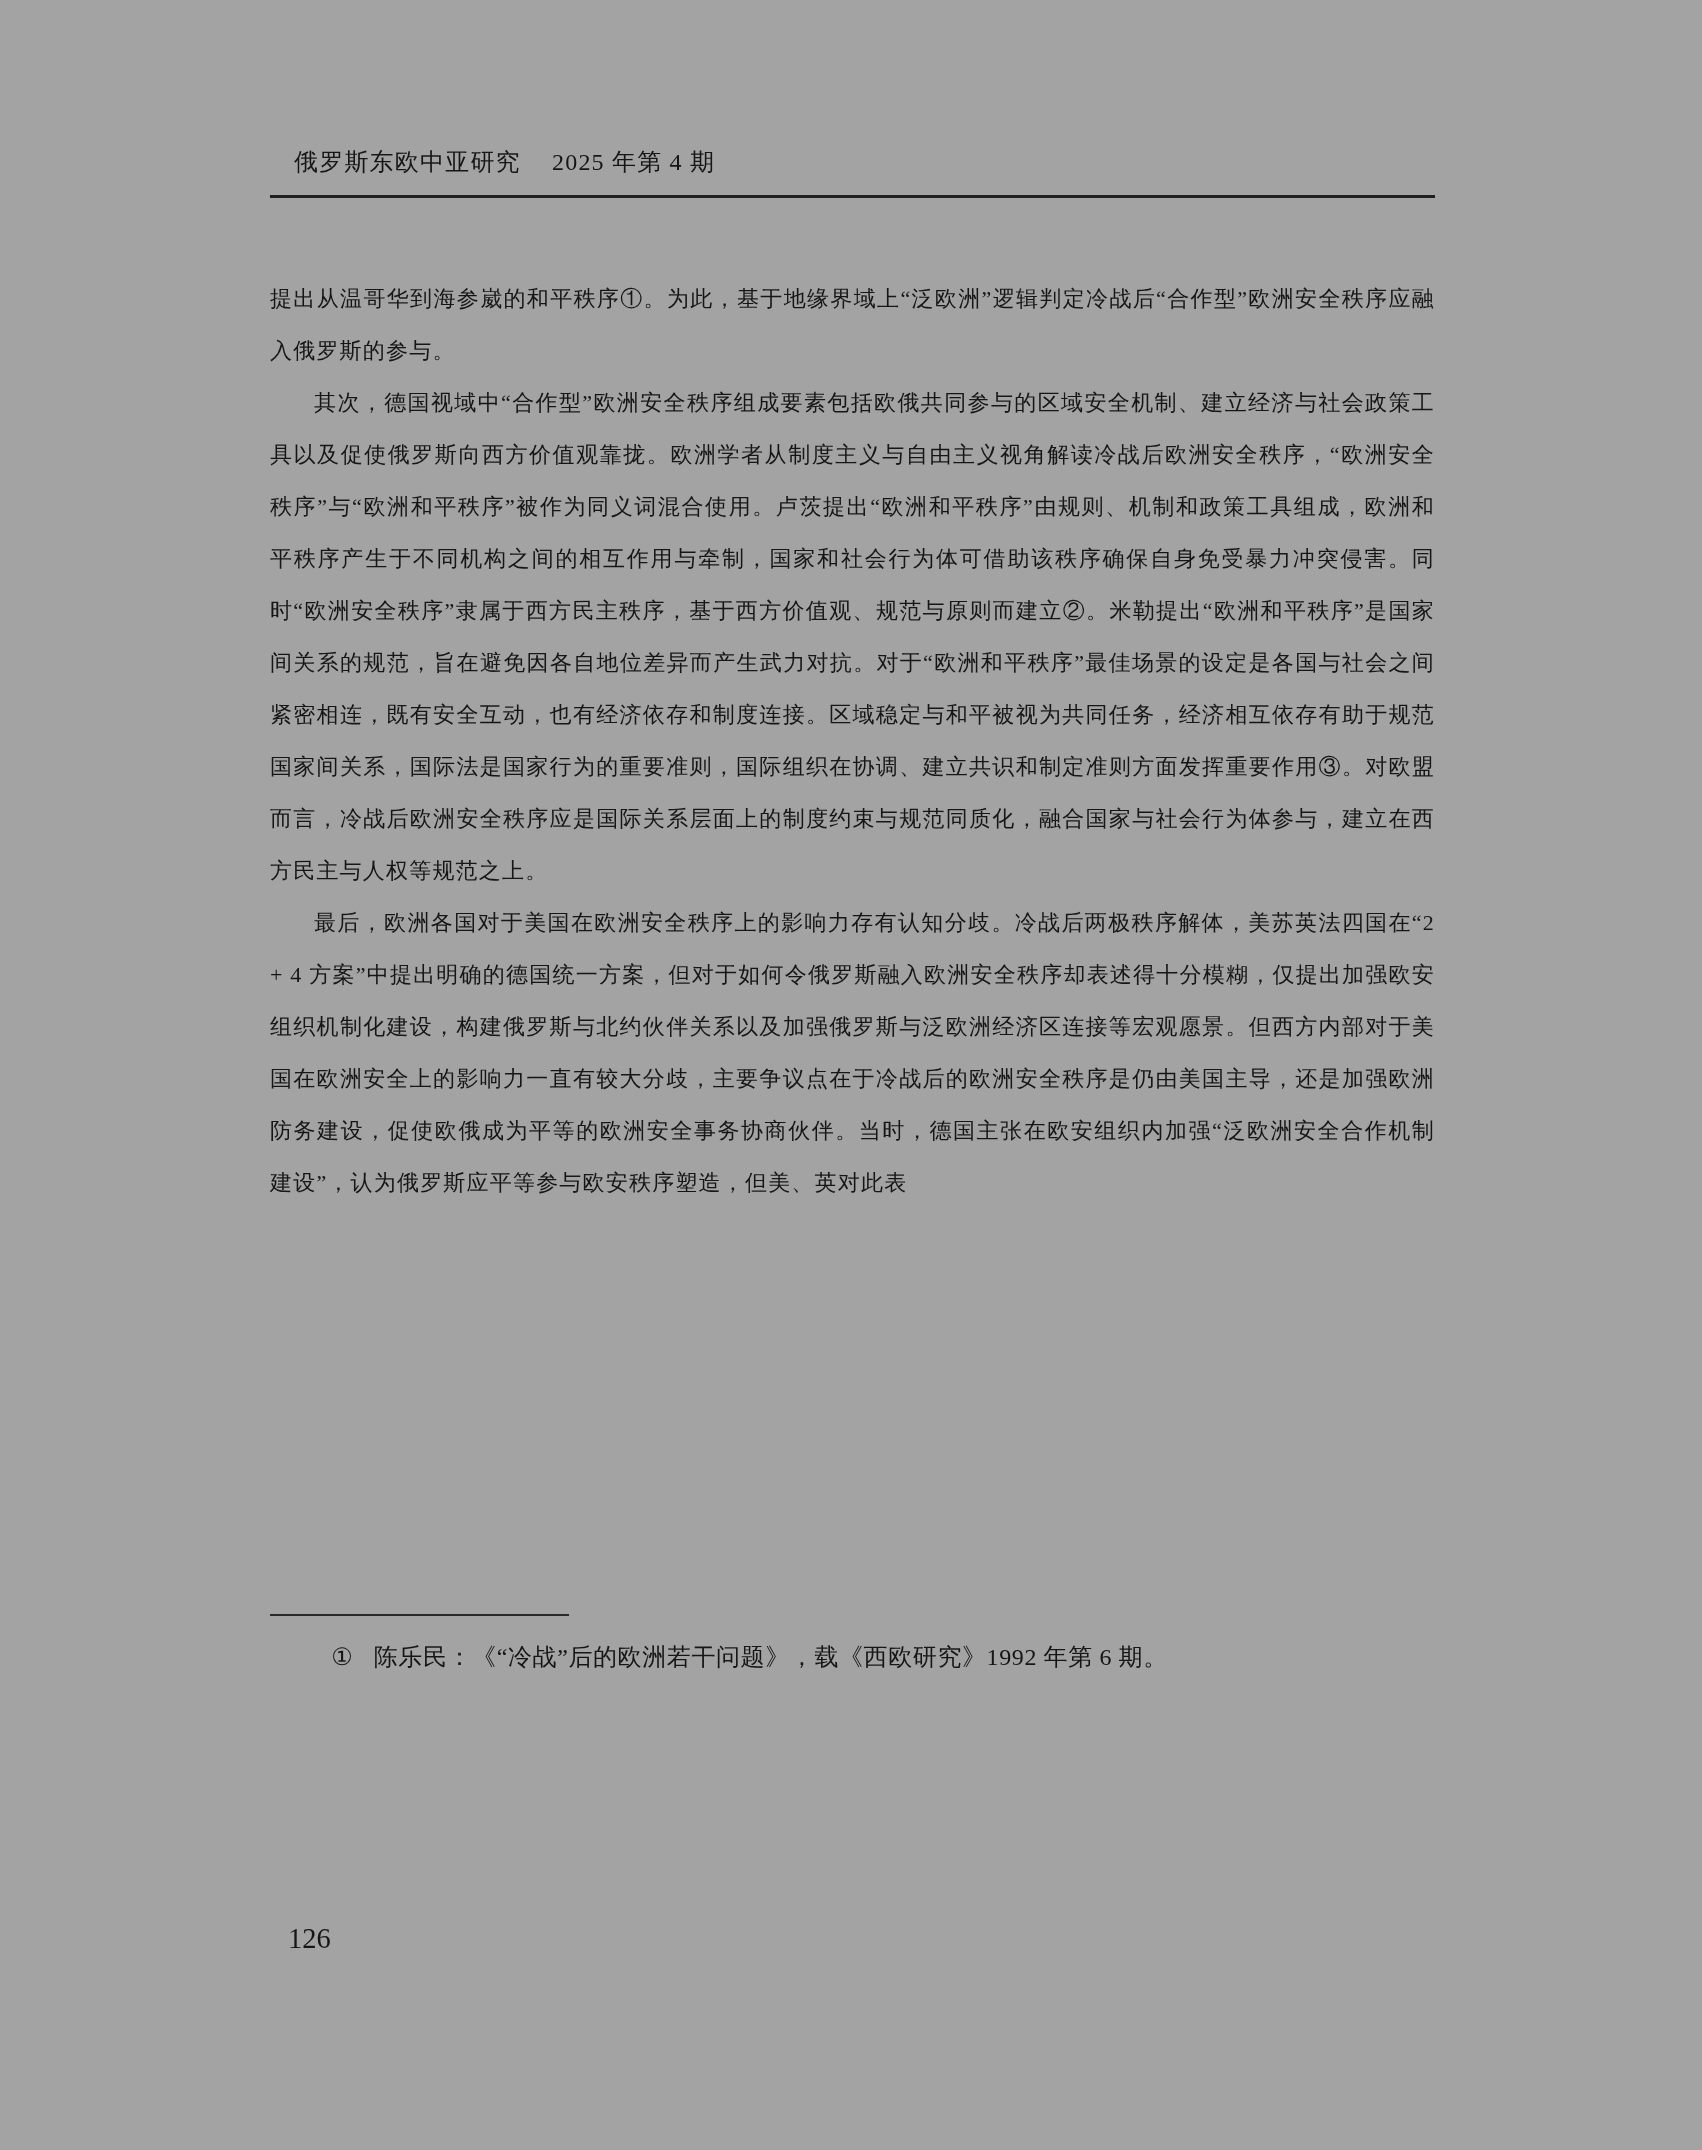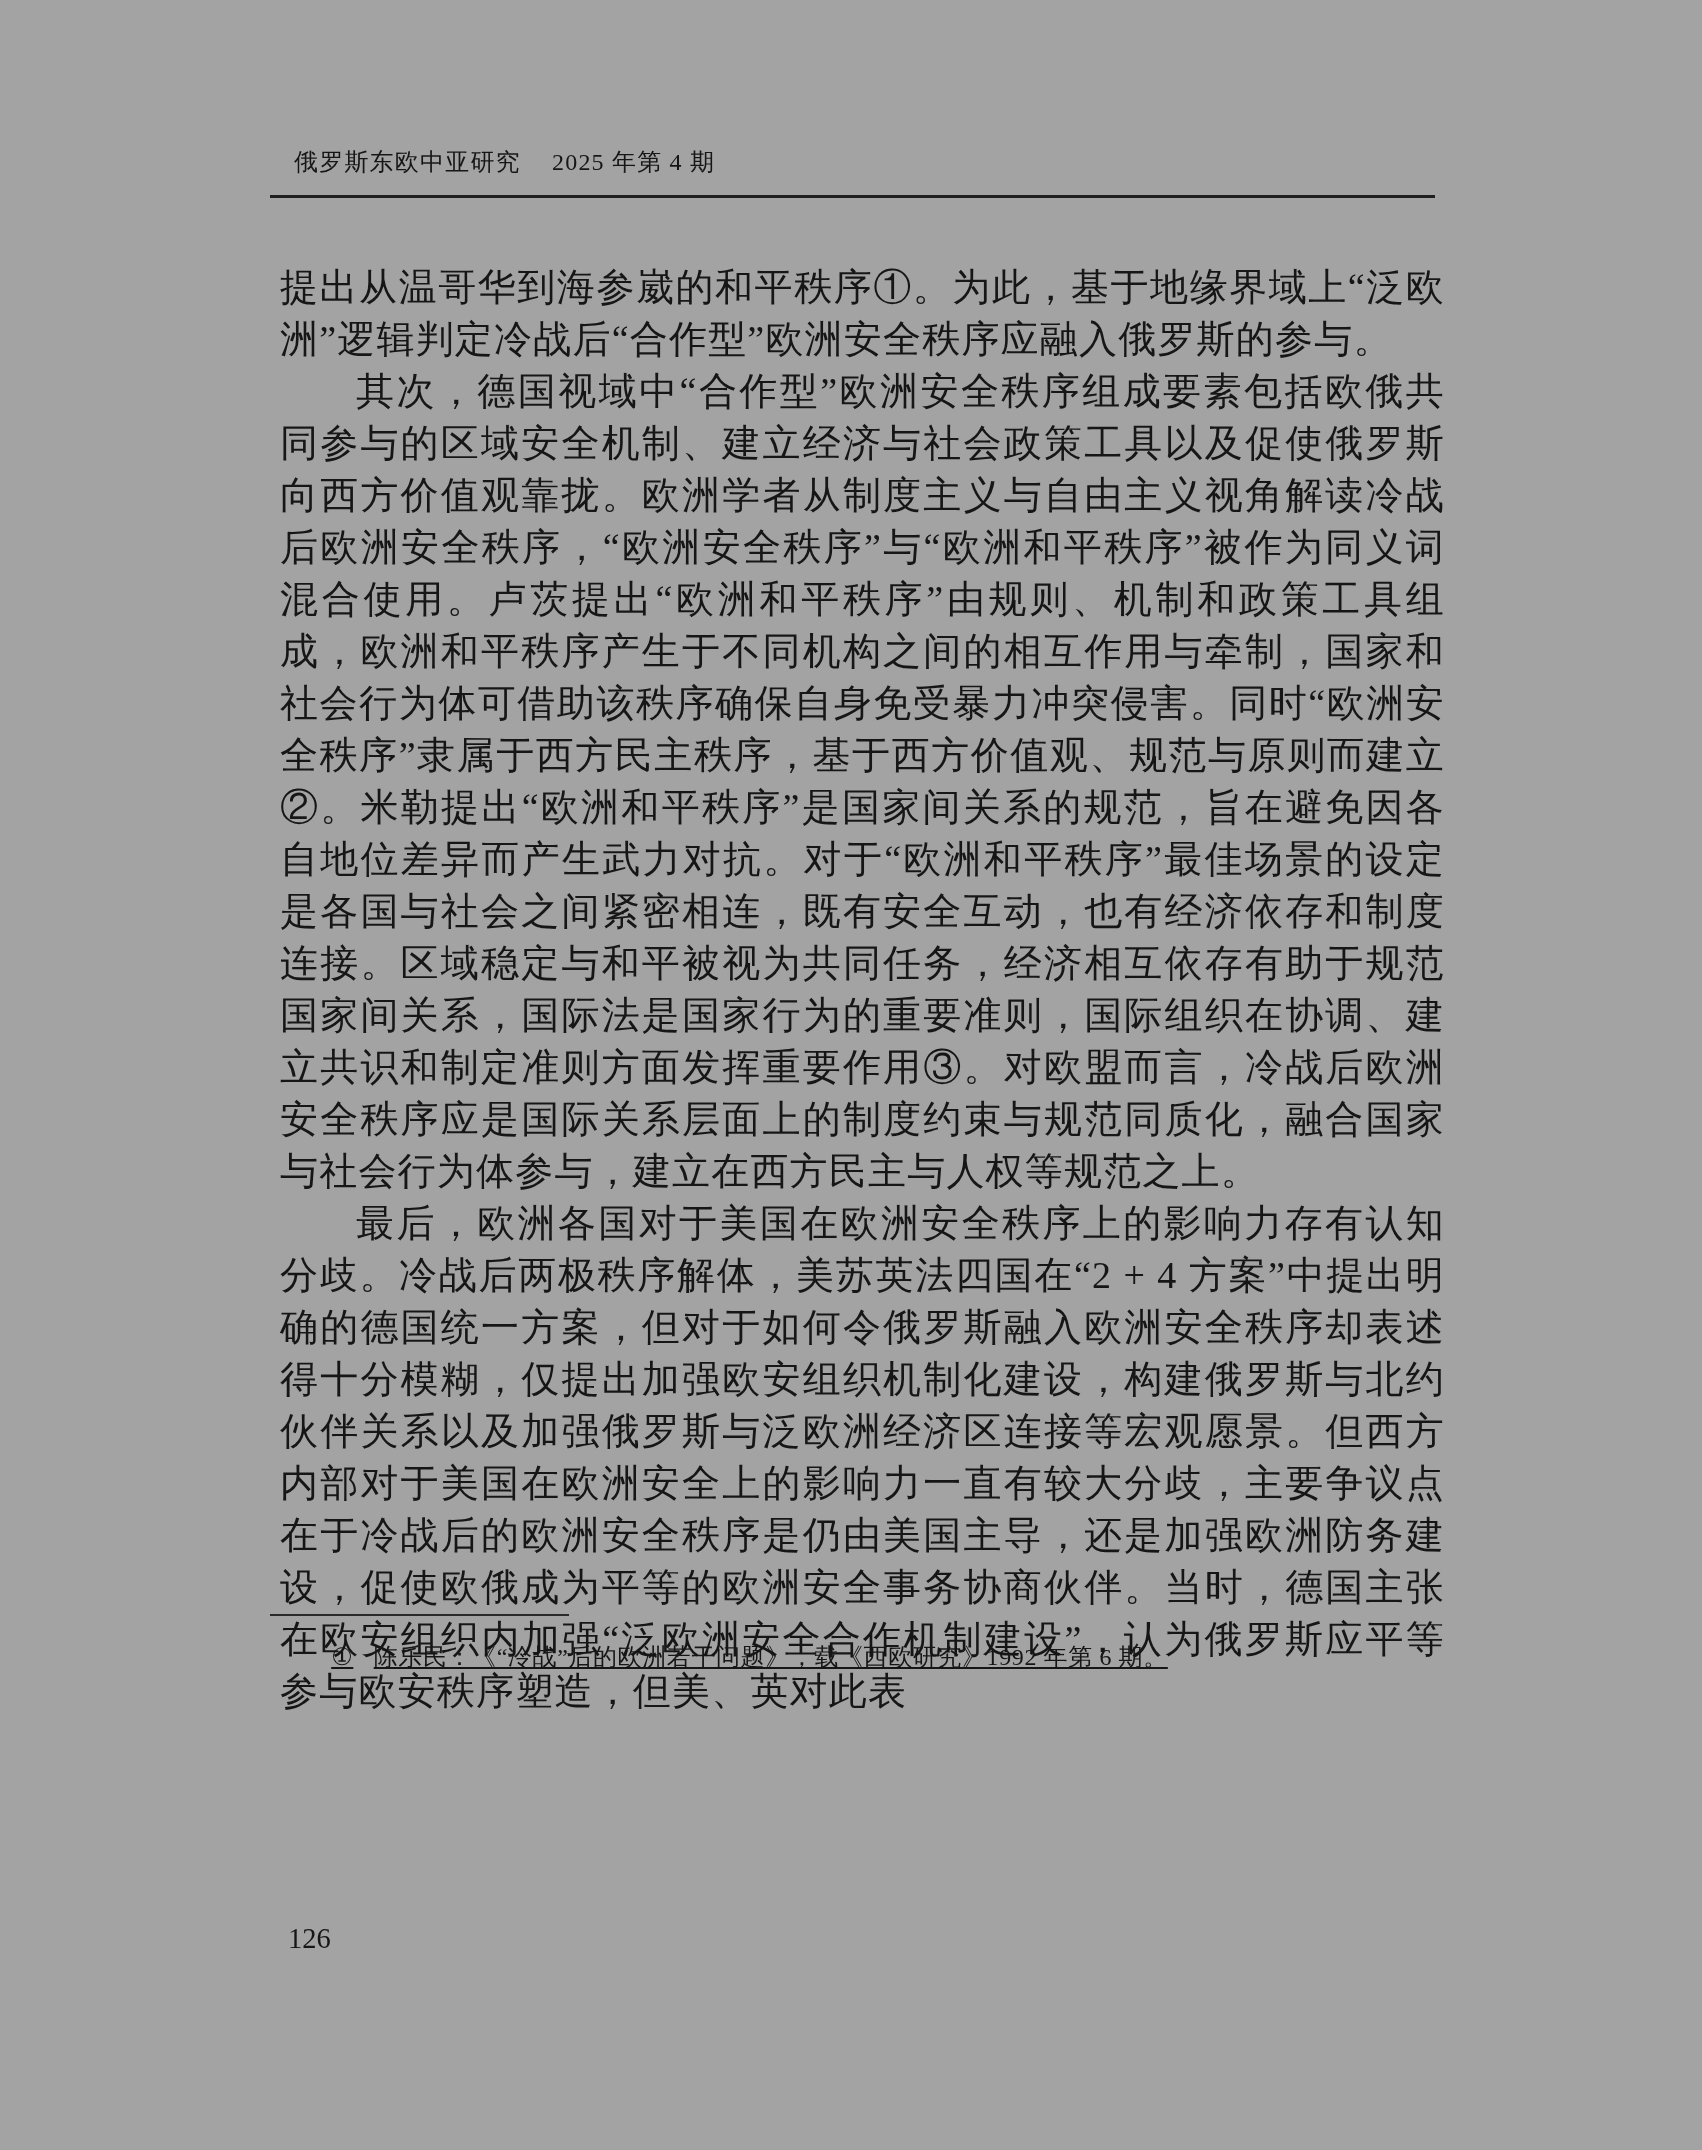--- a/index.html
+++ b/index.html
@@ -38,29 +38,28 @@
   .header-rule {
     position: absolute;
     top: 195px;
     left: 0;
     width: 100%;
     height: 3px;
     background: #1f1f1f;
   }
   .body-text {
     position: absolute;
-    top: 261px;
+    top: 273px;
     left: 0;
     width: 100%;
-    font-size: 38px;
+    font-size: 22px;
     line-height: 52px;
     text-align: justify;
     text-justify: inter-ideograph;
     letter-spacing: 1.2px;
-    margin-left: 10px;
   }
   .body-text p {
     margin: 0;
     padding: 0;
   }
   .body-text p.indent {
     text-indent: 2em;
   }
   .footnote-rule {
     position: absolute;
@@ -73,21 +72,20 @@
   .footnotes {
     position: absolute;
     top: 1634px;
     left: 0;
     width: 100%;
     font-size: 24px;
     line-height: 46px;
     text-align: justify;
     text-justify: inter-ideograph;
     letter-spacing: 0.6px;
-    text-decoration: underline;
   }
   .footnotes p {
     margin: 0;
     padding: 0;
     text-indent: 2.55em;
   }
   .fn-marker {
     margin-right: 0.85em;
   }
   .italic {

